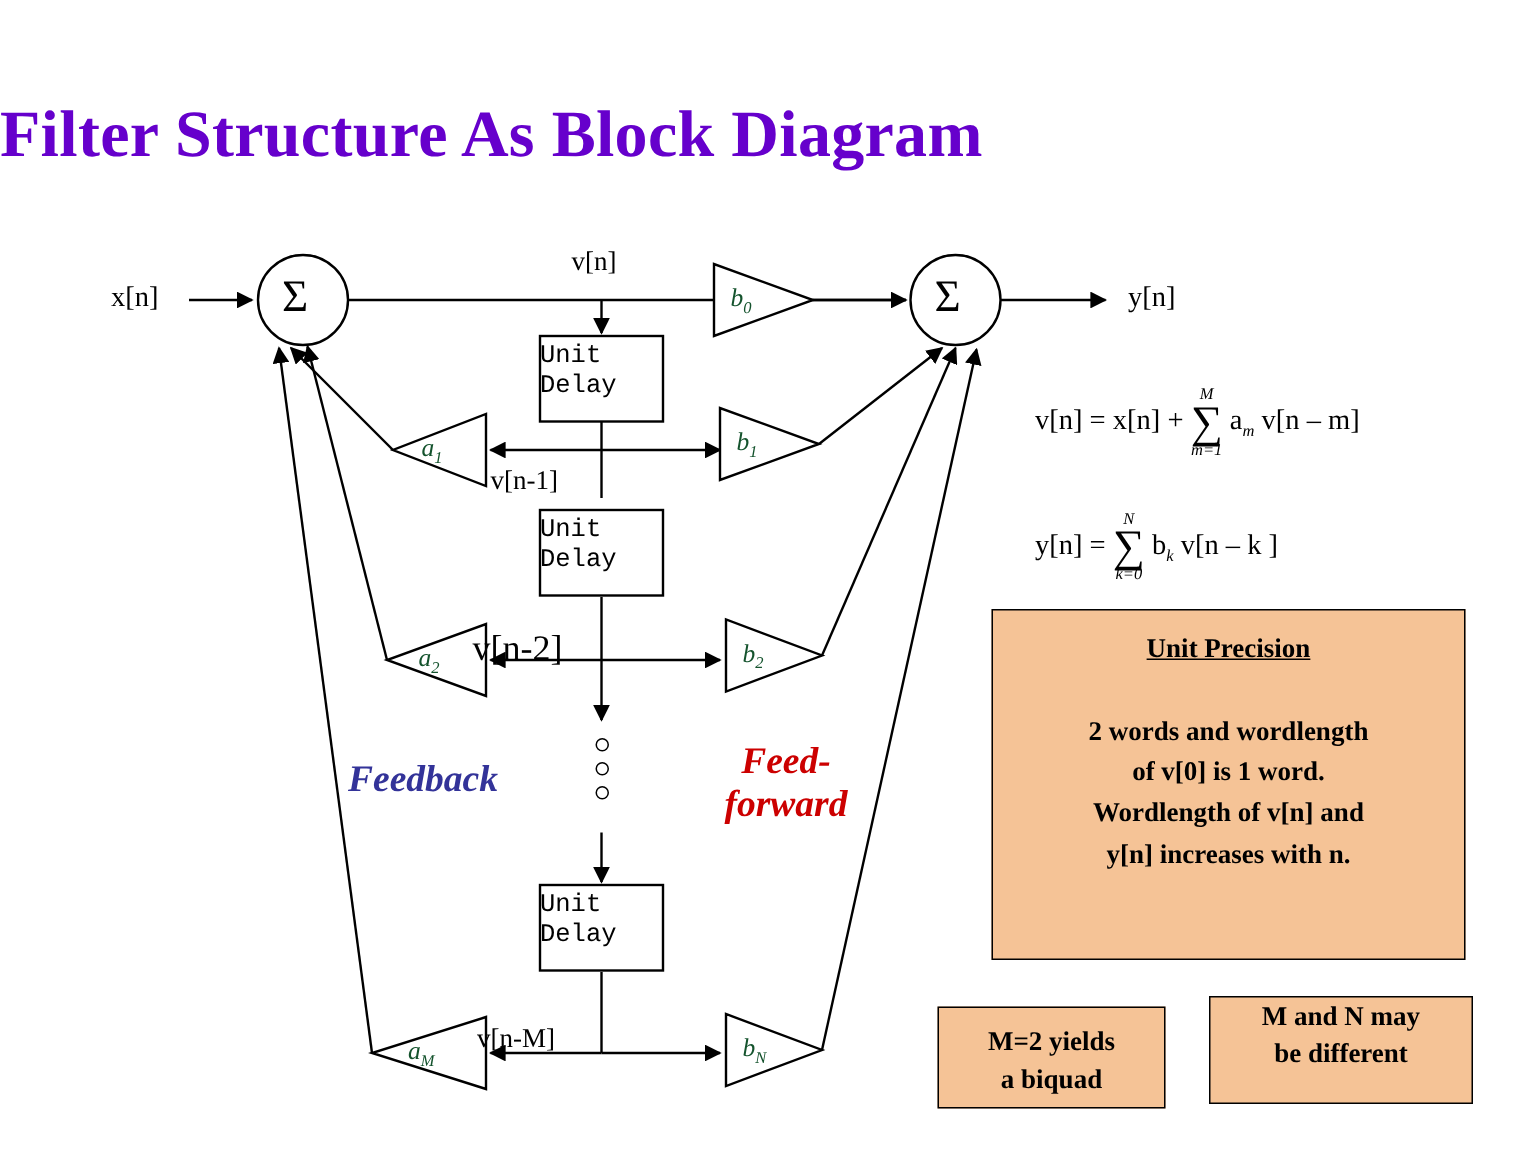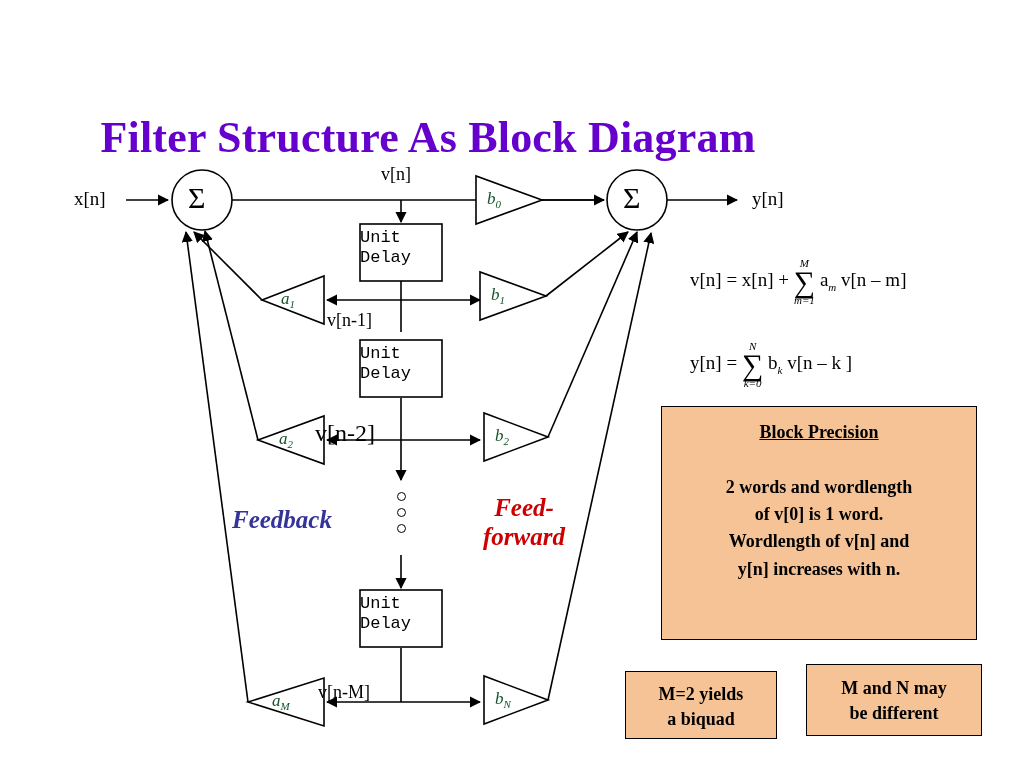--- a/index.html
+++ b/index.html
@@ -1,18 +1,18 @@
 <!DOCTYPE html>
 <html><head>
 <meta charset="utf-8">
 <style>
   html,body{margin:0;padding:0;}
   body{width:1024px;height:768px;background:#ffffff;font-family:"Liberation Serif",serif;position:relative;overflow:hidden;}
   .page{position:absolute;inset:0;}
-  .title{position:absolute;top:64px;left:0;width:856px;text-align:center;color:#6600cc;font-family:"Liberation Serif",serif;font-size:44px;font-weight:bold;letter-spacing:0.2px;margin-top:48px;}
+  .title{position:absolute;top:64px;left:0;width:856px;color:#6600cc;font-family:"Liberation Serif",serif;font-size:44px;font-weight:bold;letter-spacing:0.2px;}
   svg.diagram{position:absolute;top:0;left:0;width:1024px;height:768px;}
   .lbl{position:absolute;font-family:"Liberation Serif",serif;color:#000;}
   .it{}
   .sum{font-size:30px;}
   .box-label{position:absolute;text-align:left;font-family:Liberation Mono, monospace;font-size:17px;line-height:1.15;color:#000;}
   .tri-label{position:absolute;font-family:"Liberation Serif",serif;font-size:17px;font-style:italic;color:#14532d;}
   .sub{font-size:11px;vertical-align:sub;font-style:italic;}
   .note{position:absolute;background:#f5c396;border:1px solid #000;box-sizing:border-box;font-family:"Liberation Serif",serif;font-weight:bold;text-align:center;color:#000;}
   .feedback{position:absolute;color:#333399;font-family:"Liberation Serif",serif;font-style:italic;font-weight:bold;font-size:25px;}
   .feedforward{position:absolute;color:#cc0000;font-family:"Liberation Serif",serif;font-style:italic;font-weight:bold;font-size:25px;text-align:center;line-height:1.15;}
@@ -165,31 +165,31 @@
     <span class="frac-sum">
       <span class="top">N</span>
       <span class="big">∑</span>
       <span class="bot">k=0</span>
     </span>
     <span class="it">b</span><span class="sub">k</span>
     <span class="it">v[n – k ]</span>
   </div>
 
   <div class="note" style="left:661px;top:406px;width:316px;height:234px;font-size:18px;padding-top:12px;line-height:1.52;">
-    <span style="text-decoration:underline;">Block Precision</span><br>
+    <span style="text-decoration:underline;">Unit Precision</span><br>
     <br>
     <span>2 words and wordlength</span><br>
     <span>of v[0] is 1 word.</span><br>
     <span>Wordlength of v[n] and</span><br>
     <span>y[n] increases with n.</span>
   </div>
 
   <div class="note" style="left:625px;top:671px;width:152px;height:68px;font-size:18px;padding-top:10px;line-height:1.4;">
     <span>M=2 yields</span><br>
     <span>a biquad</span>
   </div>
 
-  <div class="note" style="left:806px;top:664px;width:176px;height:72px;font-size:18px;padding-top:11px;line-height:1.4;">
+  <div class="note" style="left:806px;top:664px;width:176px;height:72px;font-size:18px;line-height:1.4;">
     <span>M and N may</span><br>
     <span>be different</span>
   </div>
 
 </div>
 
 </body></html>

